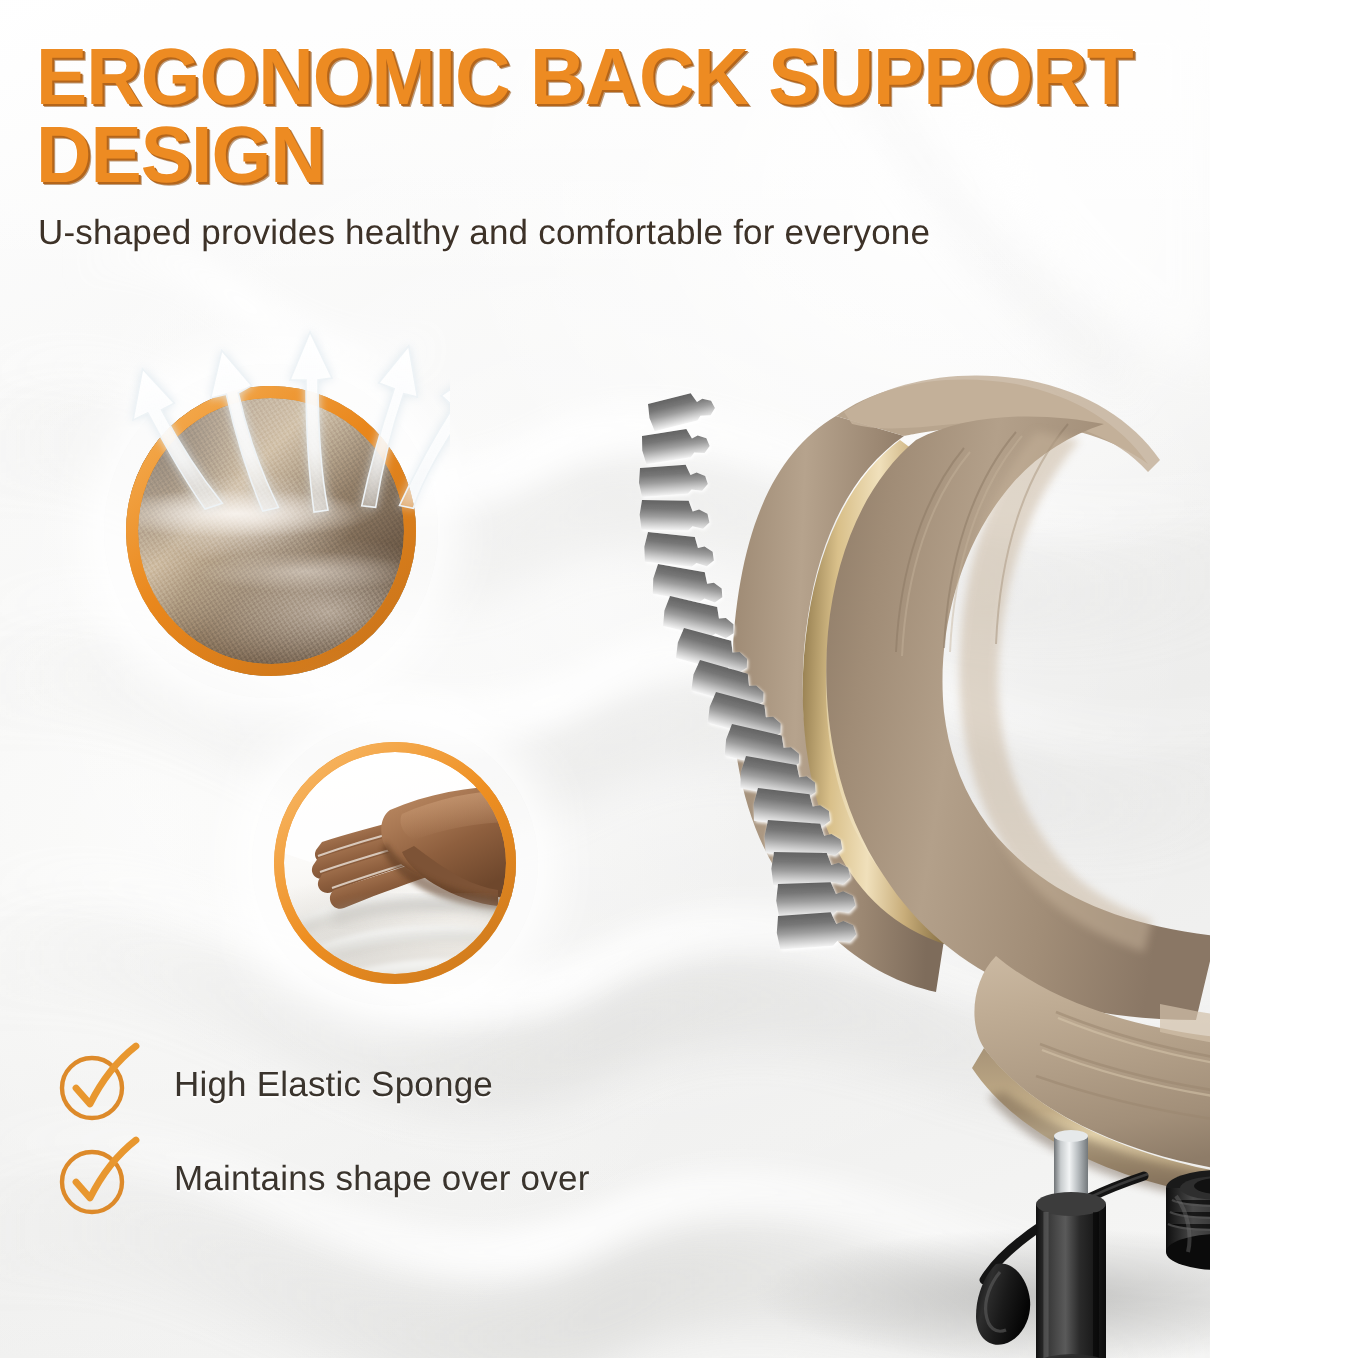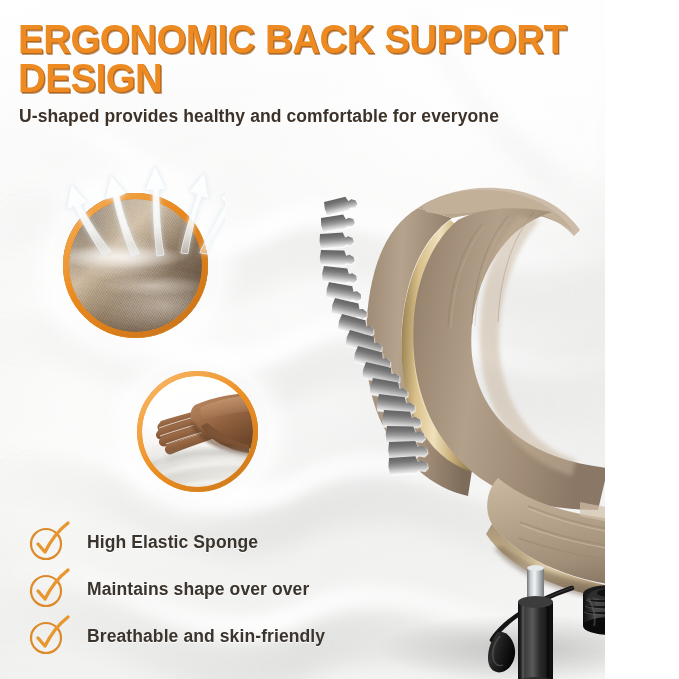--- a/index.html
+++ b/index.html
@@ -62,21 +62,20 @@
     white-space: pre-line;
   }
   .subhead {
     position: absolute;
     left: 19px;
     top: 106px;
     font-size: 17.5px;
     color: #3d3228;
     letter-spacing: 0.1px;
     text-shadow: 0 1px 0 rgba(255,255,255,0.8);
-    font-weight: bold;
   }
 
   
   .inset {
     position: absolute;
     border-radius: 50%;
     overflow: hidden;
     box-sizing: border-box;
   }
   .inset-glow {
@@ -166,21 +165,20 @@
   
   .chair { position: absolute; left: 322px; top: 150px; width: 357px; height: 529px; }
 
   
   .bullets { position:absolute; left: 30px; top: 519px; width: 420px; }
   .bullet-row {
     position: relative;
     display: flex;
     align-items: center;
     height: 47px;
-    font-weight: bold;
   }
   .check-icon { width: 36px; height: 36px; flex: 0 0 36px; position:relative; }
   .check-icon svg { position:absolute; left:-3px; top:-5px; }
   .bullet-text {
     margin-left: 21px;
     font-size: 17.5px;
     color: #3a342d;
     letter-spacing: 0.1px;
     white-space: nowrap;
     text-shadow: 0 1px 0 rgba(255,255,255,0.85);
@@ -621,25 +619,16 @@
     <div class="bullet-row">
       <span class="check-icon">
         <svg width="44" height="46" viewBox="0 0 44 46" xmlns="http://www.w3.org/2000/svg">
           <circle cx="19" cy="24" r="15" fill="none" stroke="#DD8A2A" stroke-width="2.2"></circle>
           <path d="M11,24 L18,32 C24,20 32,10 41,3" fill="none" stroke="#E8972F" stroke-width="3.4" stroke-linecap="round" stroke-linejoin="round"></path>
         </svg>
       </span>
       <span class="bullet-text">Maintains shape over over</span>
     </div>
 
-    <div class="bullet-row">
-      <span class="check-icon">
-        <svg width="44" height="46" viewBox="0 0 44 46" xmlns="http://www.w3.org/2000/svg">
-          <circle cx="19" cy="24" r="15" fill="none" stroke="#DD8A2A" stroke-width="2.2"></circle>
-          <path d="M11,24 L18,32 C24,20 32,10 41,3" fill="none" stroke="#E8972F" stroke-width="3.4" stroke-linecap="round" stroke-linejoin="round"></path>
-        </svg>
-      </span>
-      <span class="bullet-text">Breathable and skin-friendly</span>
-    </div>
 
   </div>
 
 </div>
 
 </body></html>

